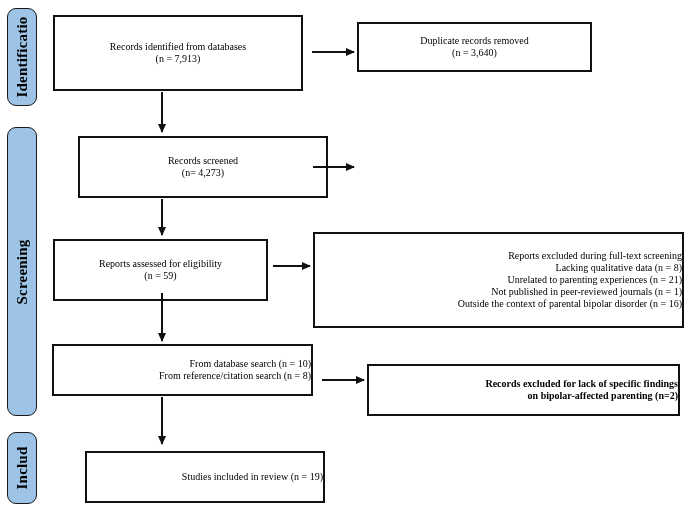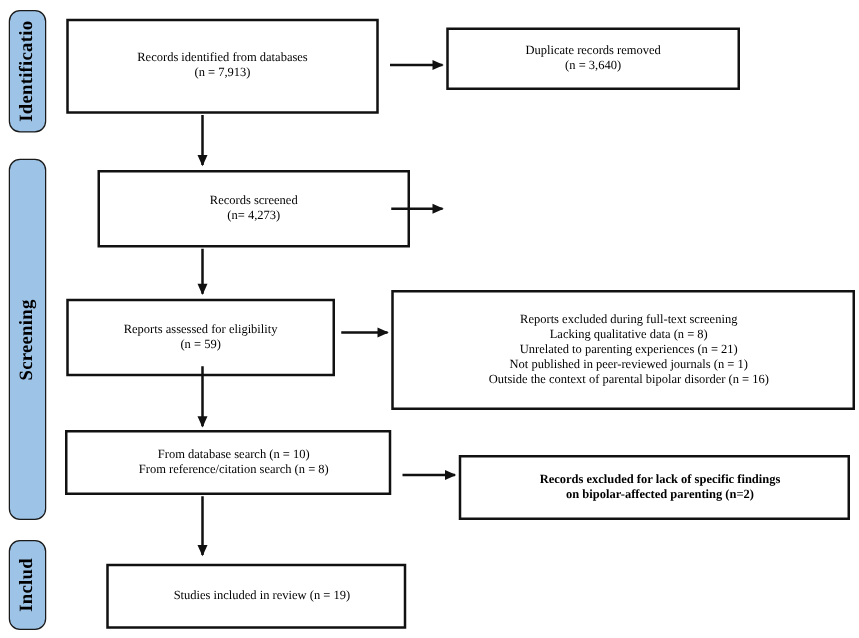--- a/index.html
+++ b/index.html
@@ -38,21 +38,21 @@
     background:#ffffff;
     border:2px solid #111111;
     box-sizing:border-box;
     display:flex;
     flex-direction:column;
     justify-content:center;
     font-size:10px;
     line-height:1.22;
   }
   .box.center{align-items:center;text-align:center;}
-  .box.left{align-items:center;text-align:left;padding-left:9px;}
+  .box.left{align-items:flex-end;text-align:left;padding-left:9px;}
   .box .ln{display:block;white-space:nowrap;}
 
   
   .arrow-h{position:absolute;height:2px;background:#111;}
   .arrow-h::after{
     content:"";position:absolute;right:-1px;top:50%;
     transform:translateY(-50%);
     width:0;height:0;
     border-top:4.5px solid transparent;
     border-bottom:4.5px solid transparent;

